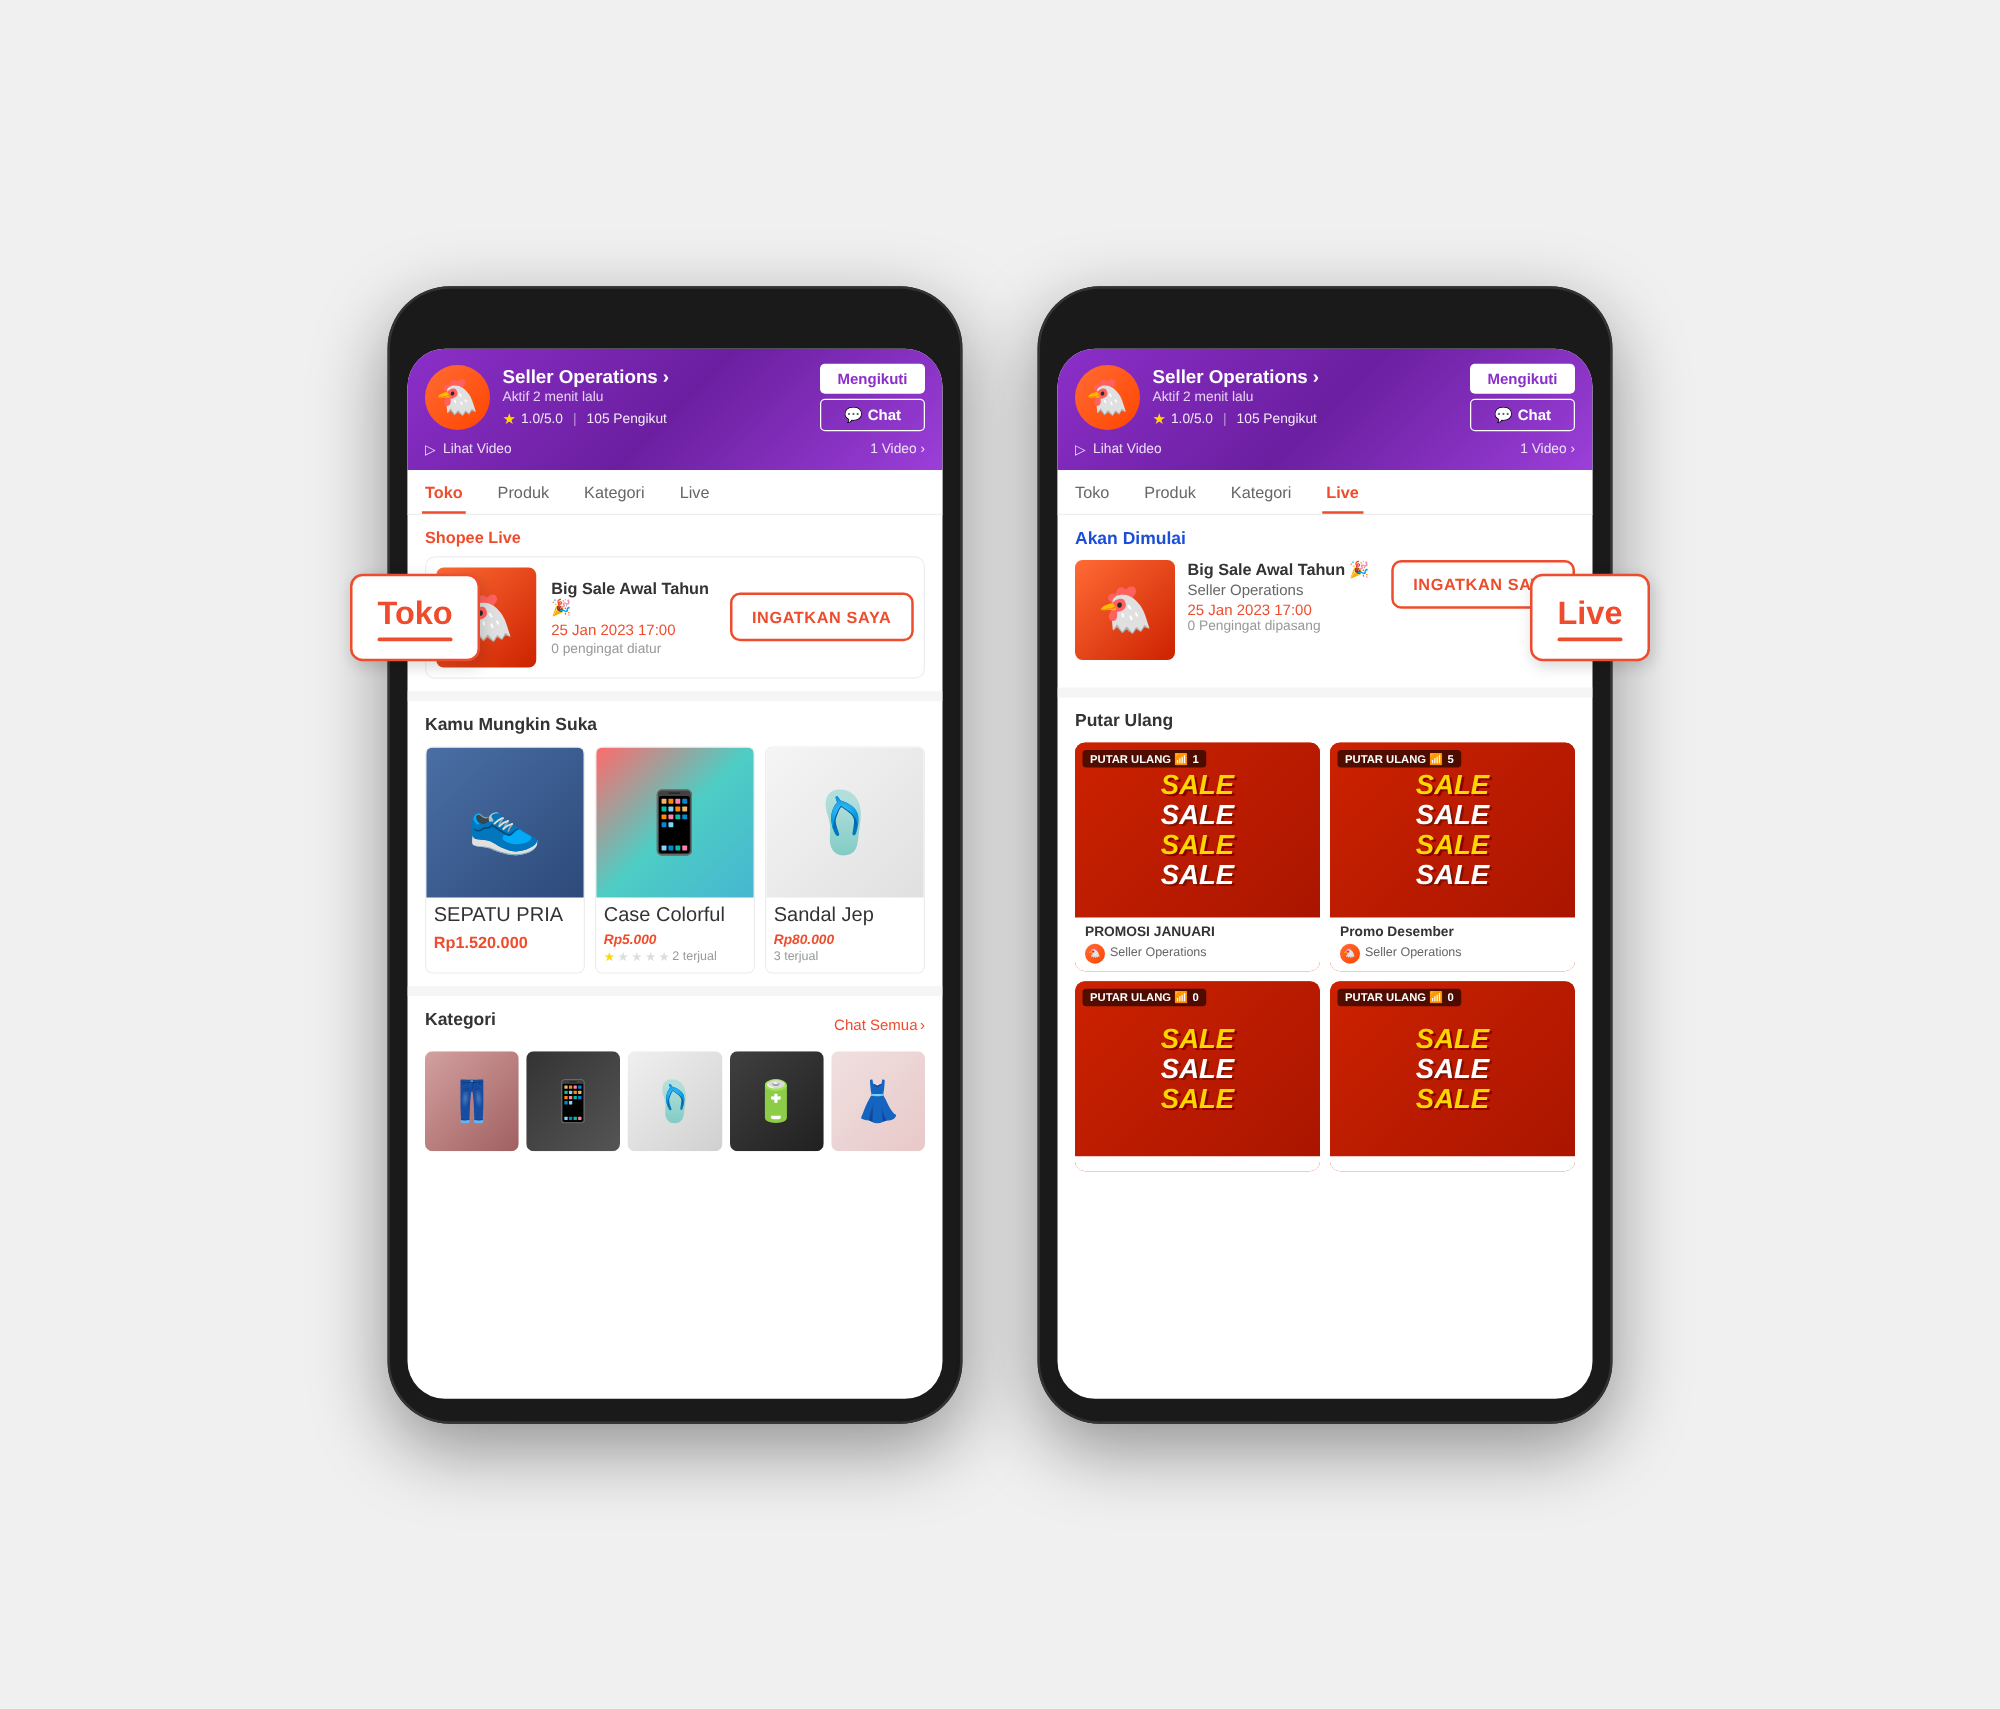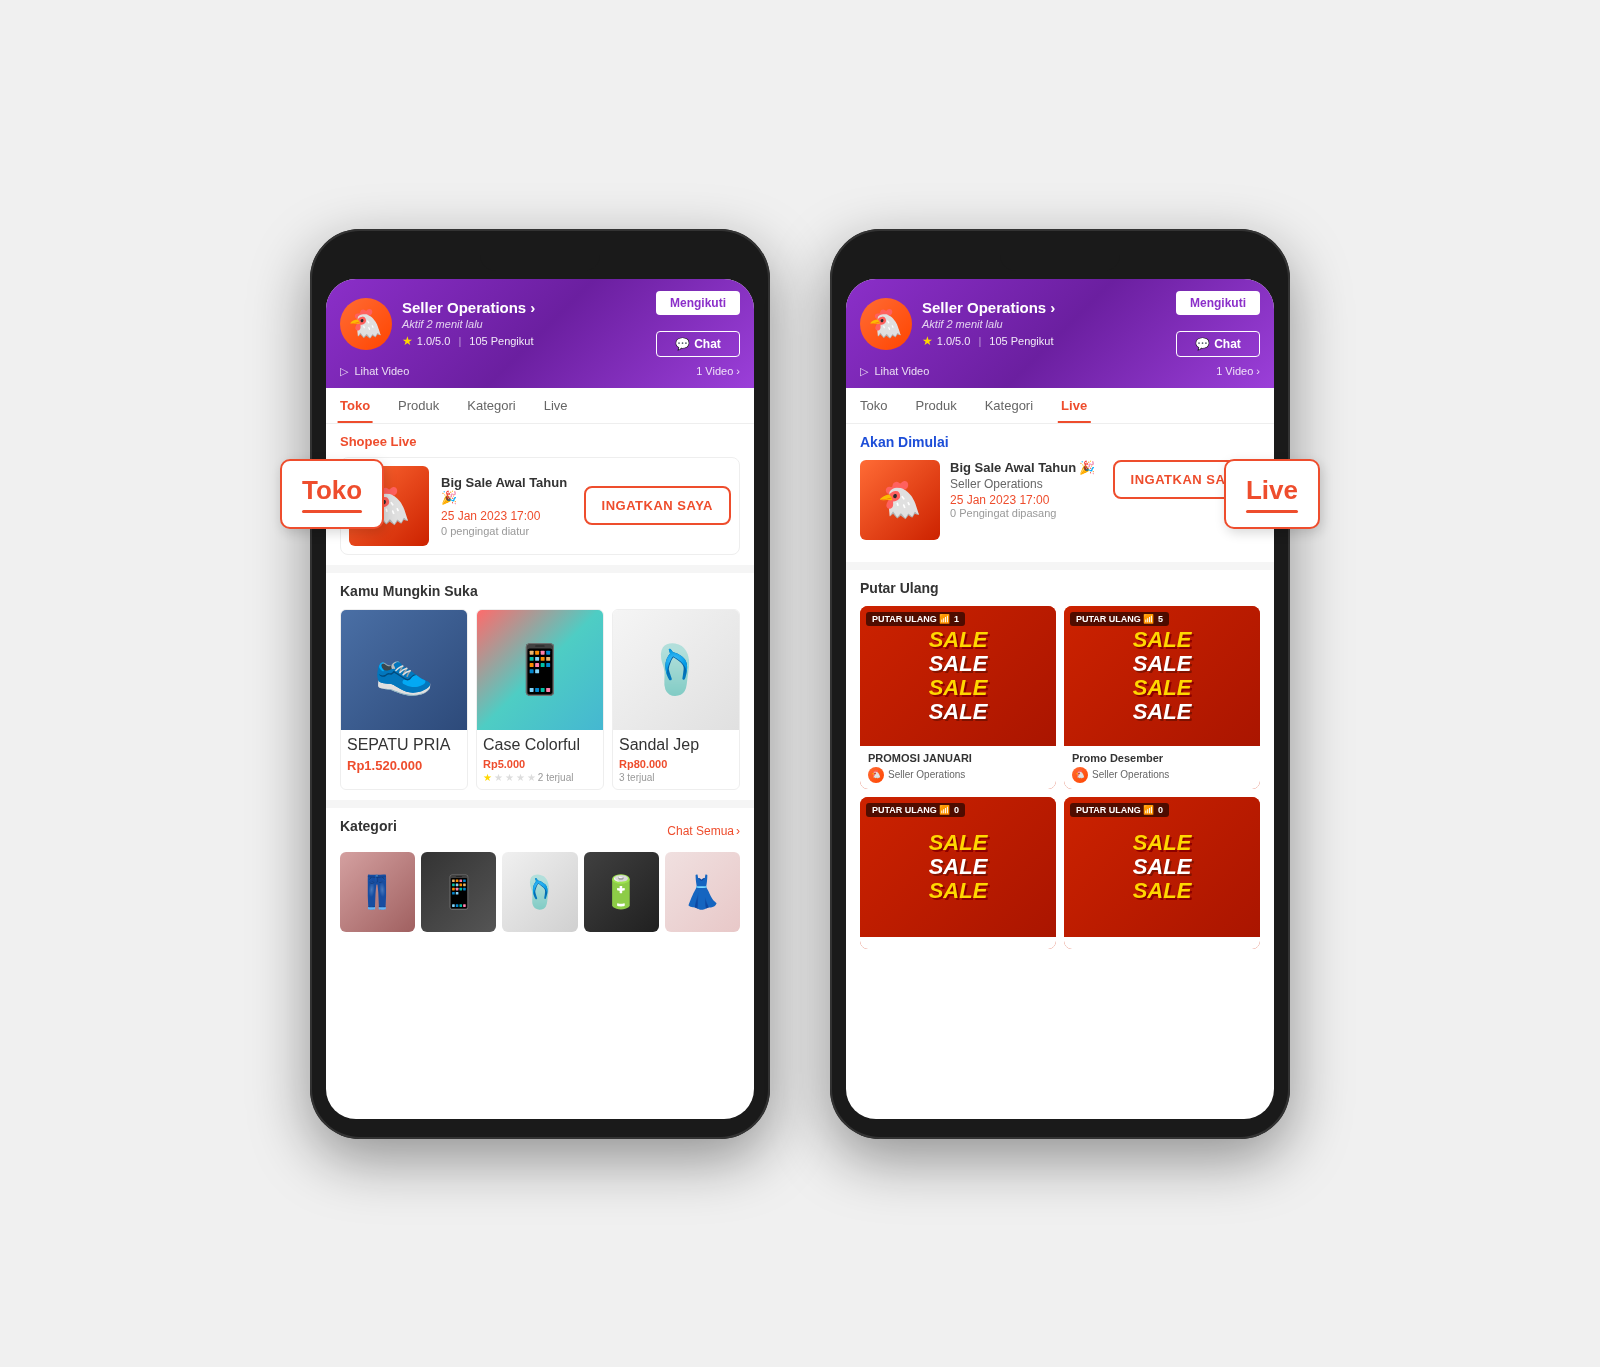--- a/index.html
+++ b/index.html
@@ -84,35 +84,34 @@
       font-weight: 700;
       font-size: 15px;
       display: flex;
       align-items: center;
       gap: 4px;
     }
     .seller-active {
       color: rgba(255,255,255,0.8);
       font-size: 11px;
       margin-top: 2px;
-      font-style: italic;
     }
     .seller-rating {
       display: flex;
       align-items: center;
       gap: 4px;
       margin-top: 4px;
       color: rgba(255,255,255,0.9);
       font-size: 11px;
     }
     .star-icon { color: #FFD700; font-size: 12px; }
     .seller-actions {
       display: flex;
       flex-direction: column;
-      gap: 16px;
+      gap: 4px;
       justify-content: flex-end;
     }
     .btn-mengikuti {
       background: #fff;
       color: #8B2FC9;
       border: none;
       border-radius: 4px;
       padding: 5px 14px;
       font-size: 12px;
       font-weight: 600;
@@ -336,20 +335,21 @@
     }
     .product-price {
       font-size: 13px;
       color: #ee4d2d;
       font-weight: 700;
     }
     .product-price-gray {
       font-size: 11px;
       color: #ee4d2d;
       font-weight: 600;
+      font-style: italic;
     }
     .product-rating {
       display: flex;
       align-items: center;
       gap: 2px;
       font-size: 10px;
       color: #999;
       margin-top: 2px;
     }
     .star-filled { color: #FFD700; }

